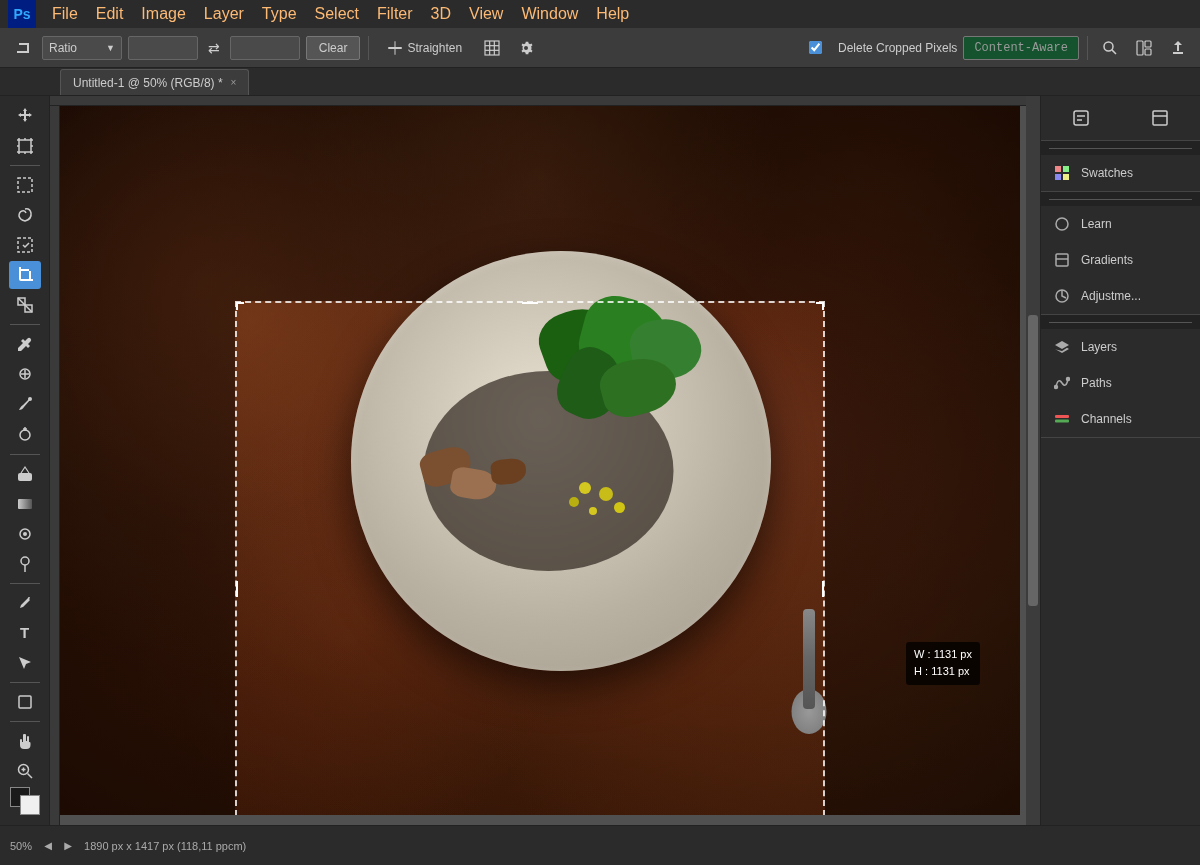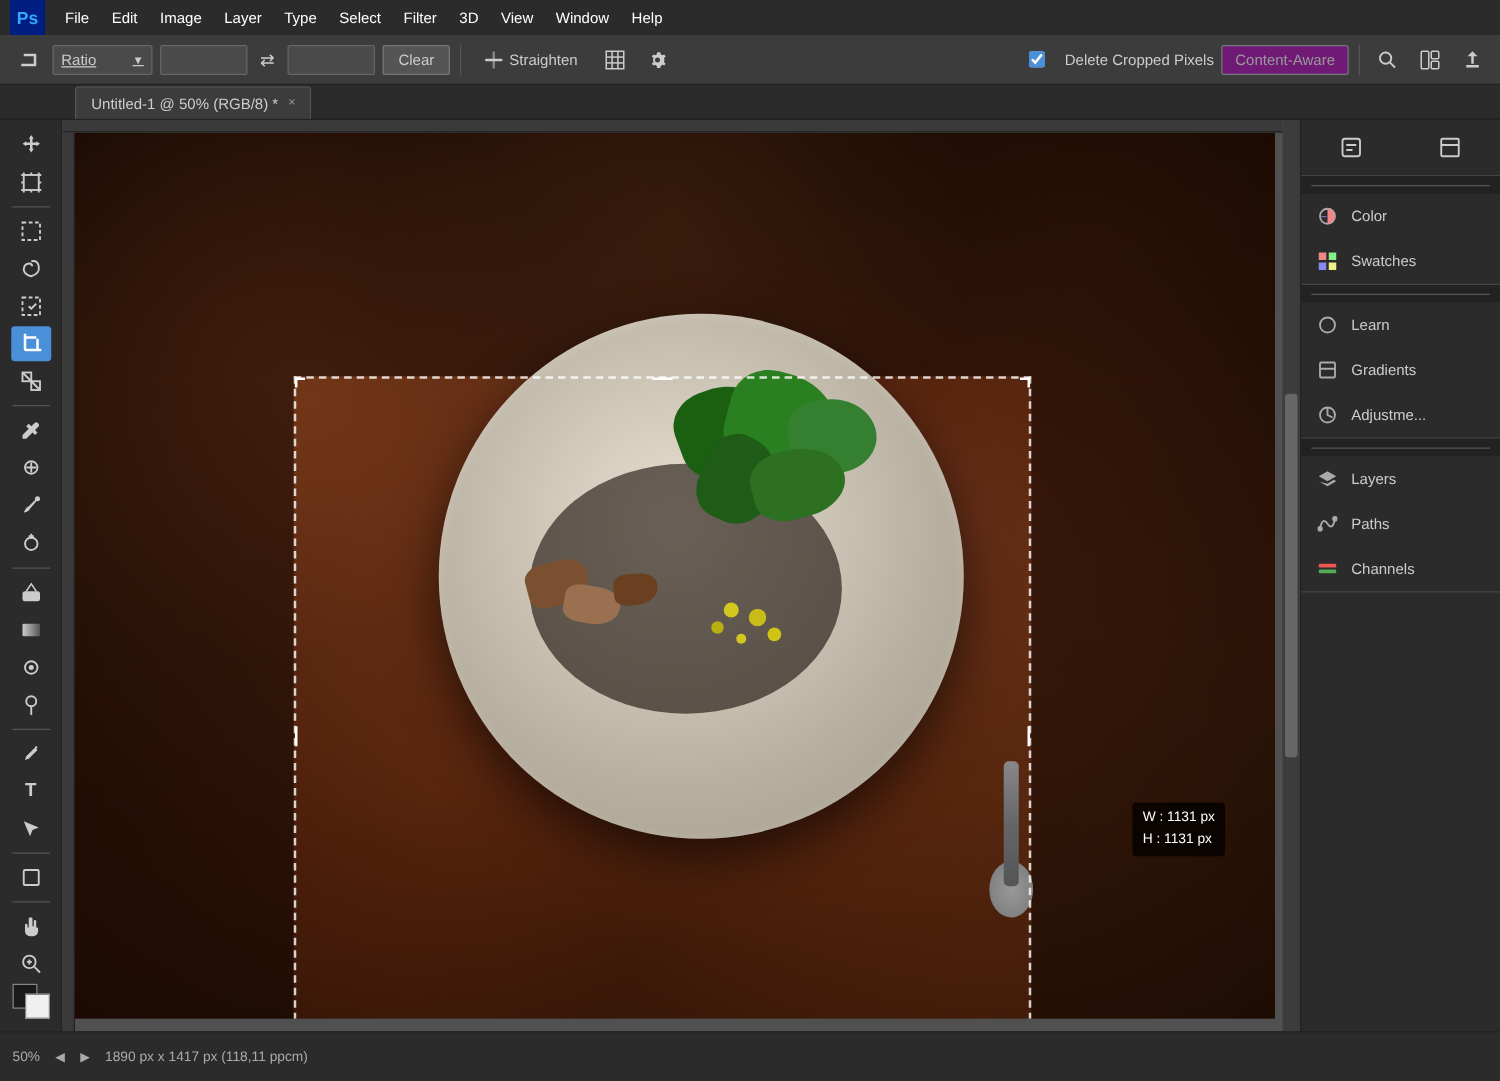--- a/index.html
+++ b/index.html
@@ -35,22 +35,22 @@
       font-size: 14px;
       font-weight: bold;
       color: #31a8ff;
       margin-right: 6px;
       flex-shrink: 0;
     }
     .menu-item {
       padding: 3px 8px;
       cursor: pointer;
       border-radius: 2px;
-      color: #ffffff;
-      font-size: 12px;
+      color: #fdba74;
+      font-size: 16px;
     }
 
     
     .options-bar {
       height: 40px;
       background: #3c3c3c;
       border-bottom: 1px solid #222;
       display: flex;
       align-items: center;
       padding: 0 8px;
@@ -74,21 +74,20 @@
       border: 1px solid #666;
       border-radius: 2px;
       color: #ccc;
       padding: 4px 6px;
       font-size: 12px;
       display: flex;
       align-items: center;
       cursor: pointer;
       gap: 0;
       min-width: 80px;
-      text-decoration: underline;
     }
     .options-input {
       height: 24px;
       width: 80px;
       background: #4a4a4a;
       border: 1px solid #666;
       border-radius: 2px;
       color: #ccc;
       padding: 0 6px;
       font-size: 12px;
@@ -138,27 +137,28 @@
     .delete-cropped-label {
       display: flex;
       align-items: center;
       gap: 16px;
       font-size: 12px;
       color: #ccc;
     }
     .content-aware-btn {
       height: 24px;
       padding: 0 10px;
-      background: #701a75;
+      background: #14532d;
       border: 1px solid #777;
       border-radius: 2px;
       color: #999;
       font-size: 12px;
       display: flex;
       align-items: center;
+      font-family: Liberation Mono, monospace;
     }
     .search-icon-btn {
       width: 28px;
       height: 28px;
       display: flex;
       align-items: center;
       justify-content: center;
       color: #ccc;
       cursor: pointer;
       font-size: 14px;
@@ -852,30 +852,20 @@
       </div>
     </div>
 
     <div class="panel-section">
       <div class="panel-separator-label">
         <div class="panel-separator-line"></div>
       </div>
       <div class="panel-item">
         <div class="panel-icon">
           <svg width="16" height="16" viewBox="0 0 16 16">
-            <circle cx="8" cy="8" r="6" fill="none" stroke="#aaa" stroke-width="1.5"></circle>
-            <path d="M8 2a6 6 0 010 12z" fill="#e88"></path>
-            <path d="M8 8a6 6 0 01-6 0z" fill="#88e"></path>
-          </svg>
-        </div>
-        <span>Color</span>
-      </div>
-      <div class="panel-item">
-        <div class="panel-icon">
-          <svg width="16" height="16" viewBox="0 0 16 16">
             <rect x="1" y="1" width="6" height="6" fill="#e88"></rect>
             <rect x="9" y="1" width="6" height="6" fill="#8e8"></rect>
             <rect x="1" y="9" width="6" height="6" fill="#88e"></rect>
             <rect x="9" y="9" width="6" height="6" fill="#ee8"></rect>
           </svg>
         </div>
         <span>Swatches</span>
       </div>
     </div>
 

